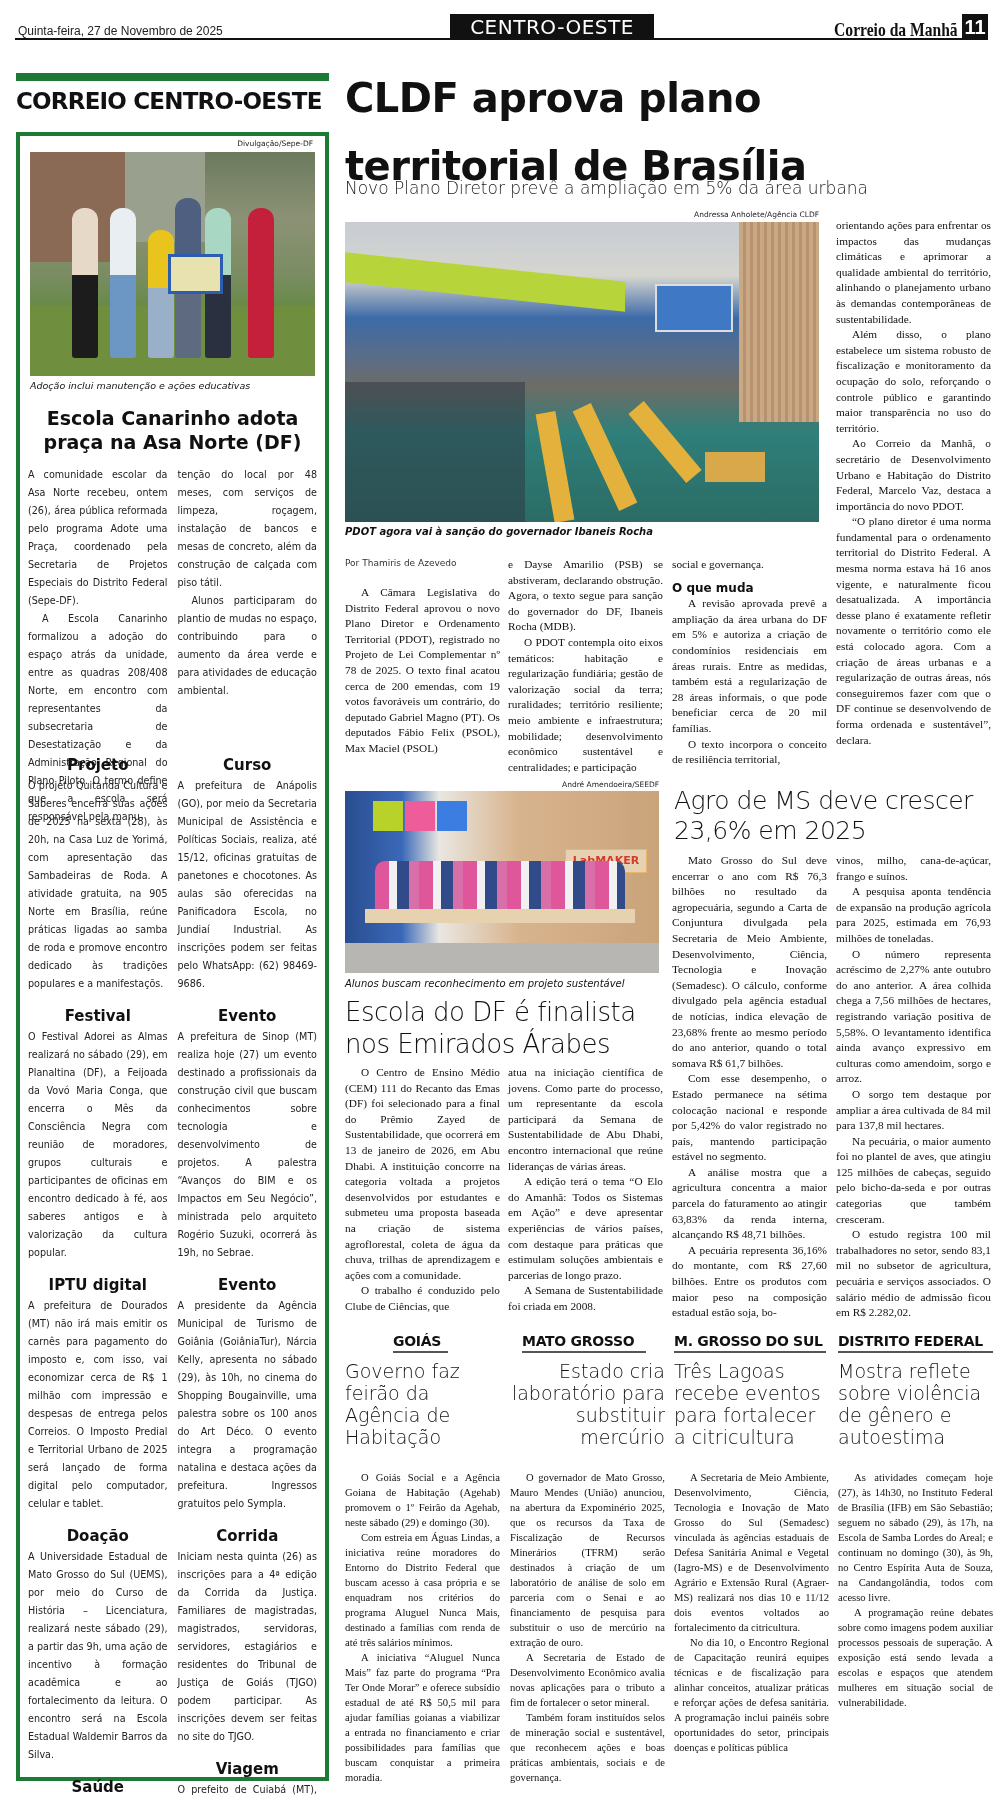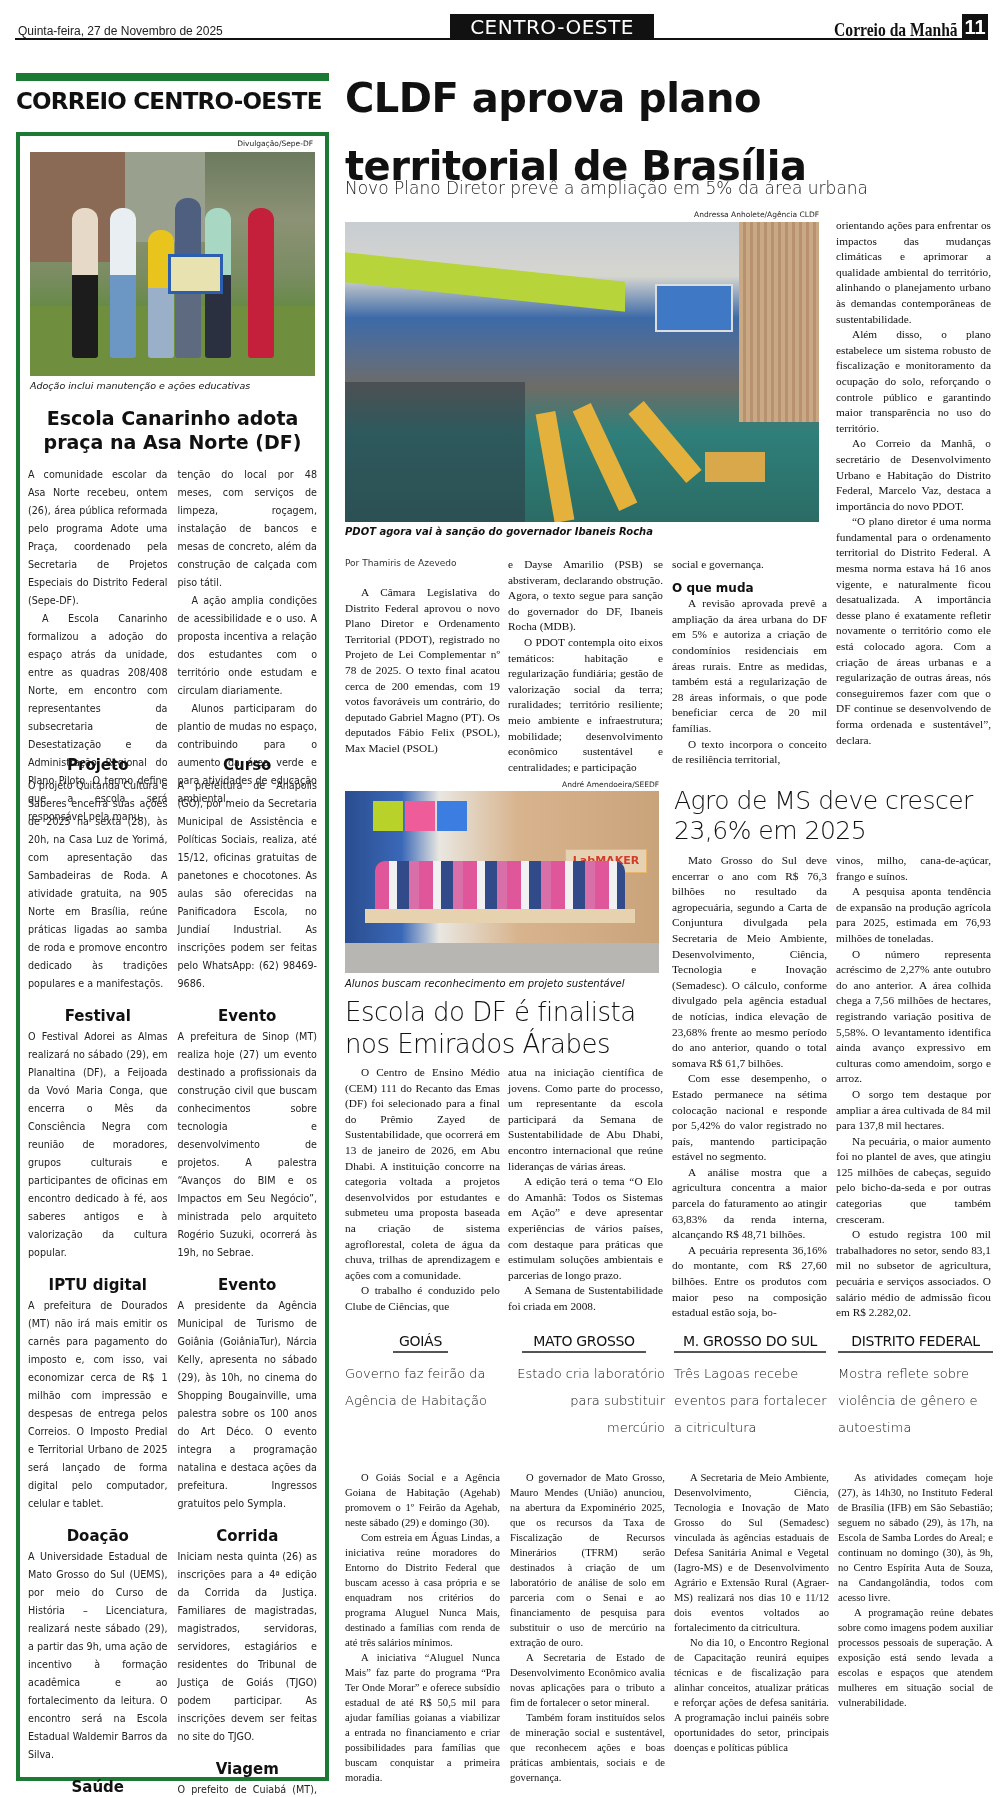--- a/index.html
+++ b/index.html
@@ -45,22 +45,22 @@
   .sc-credit { position: absolute; left: 345px; top: 780px; width: 314px; }
   .sc-photo { position: absolute; left: 345px; top: 791px; width: 314px; height: 182px; overflow: hidden;
      background: linear-gradient(90deg,#2a4d8f 0%,#3a68b8 18%,#e9e7e1 30%,#d8b48e 55%,#c9a37a 100%); }
   .sc-caption { position: absolute; left: 345px; top: 978px; font-size: 10px; }
   .sc-headline { position: absolute; left: 345px; top: 996px; width: 330px; font-family: "DejaVu Sans", sans-serif; font-size: 26px; line-height: 32px; font-weight: 300; letter-spacing: -0.5px; }
 
   
   .agro-headline { position: absolute; left: 674px; top: 786px; width: 320px; font-family: "DejaVu Sans", sans-serif; font-size: 25px; line-height: 30px; font-weight: 300; letter-spacing: -0.5px; }
 
   
-  .region-label { position: absolute; top: 1333px; font-family: "DejaVu Sans", sans-serif; font-weight: normal; font-size: 14px; letter-spacing: -0.3px; padding-bottom: 2px; border-bottom: 2px solid #555; text-align: center; }
-  .region-headline { position: absolute; top: 1360px; width: 155px; font-family: "DejaVu Sans", sans-serif; font-size: 13px; line-height: 27px; font-weight: 300; }
+  .region-label { position: absolute; top: 1333px; font-family: "DejaVu Sans", sans-serif; font-weight: bold; font-size: 14px; letter-spacing: -0.3px; padding-bottom: 2px; border-bottom: 2px solid #555; }
+  .region-headline { position: absolute; top: 1360px; width: 155px; font-family: "DejaVu Sans", sans-serif; font-size: 19px; line-height: 22px; font-weight: 300; }
   .rb { position: absolute; top: 1470px; width: 155px; }
   .rb .art { font-size: 10.6px; line-height: 15px; }
 </style>
 </head>
 <body>
 
 <header class="top-bar">
   <span class="date">Quinta-feira, 27 de Novembro de 2025</span>
   <span class="section-tab">CENTRO-OESTE</span>
   <span class="brand">Correio da Manhã</span>
@@ -86,21 +86,20 @@
   <div class="caption" style="position:absolute; left:10px; top:244px;">Adoção inclui manutenção e ações educativas</div>
   <h2 class="sb-headline">Escola Canarinho adota praça na Asa Norte (DF)</h2>
 
   <div class="cols2" style="top:330px;">
     <div class="sbtext">
       <p class="ni">A comunidade escolar da Asa Norte recebeu, ontem (26), área pública reformada pelo programa Adote uma Praça, coordenado pela Secretaria de Projetos Especiais do Distrito Federal (Sepe-DF).</p>
       <p>A Escola Canarinho formalizou a adoção do espaço atrás da unidade, entre as quadras 208/408 Norte, em encontro com representantes da subsecretaria de Desestatização e da Administração Regional do Plano Piloto. O termo define que a escola será responsável pela manu-</p>
     </div>
     <div class="sbtext">
       <p class="ni">tenção do local por 48 meses, com serviços de limpeza, roçagem, instalação de bancos e mesas de concreto, além da construção de calçada com piso tátil.</p>
-      <p>A ação amplia condições de acessibilidade e o uso. A proposta incentiva a relação dos estudantes com o território onde estudam e circulam diariamente.</p>
       <p>Alunos participaram do plantio de mudas no espaço, contribuindo para o aumento da área verde e para atividades de educação ambiental.</p>
     </div>
   </div>
 
   <div class="cols2" style="top:620px;">
     <div>
       <div class="brief" style="margin-bottom:14px;">
         <h4>Projeto</h4>
         <div class="sbtext">O projeto Quitanda Cultura e Saberes encerra suas ações de 2025 na sexta (28), às 20h, na Casa Luz de Yorimá, com apresentação das Sambadeiras de Roda. A atividade gratuita, na 905 Norte em Brasília, reúne práticas ligadas ao samba de roda e promove encontro dedicado às tradições populares e a manifestaçõs.</div>
       </div>

